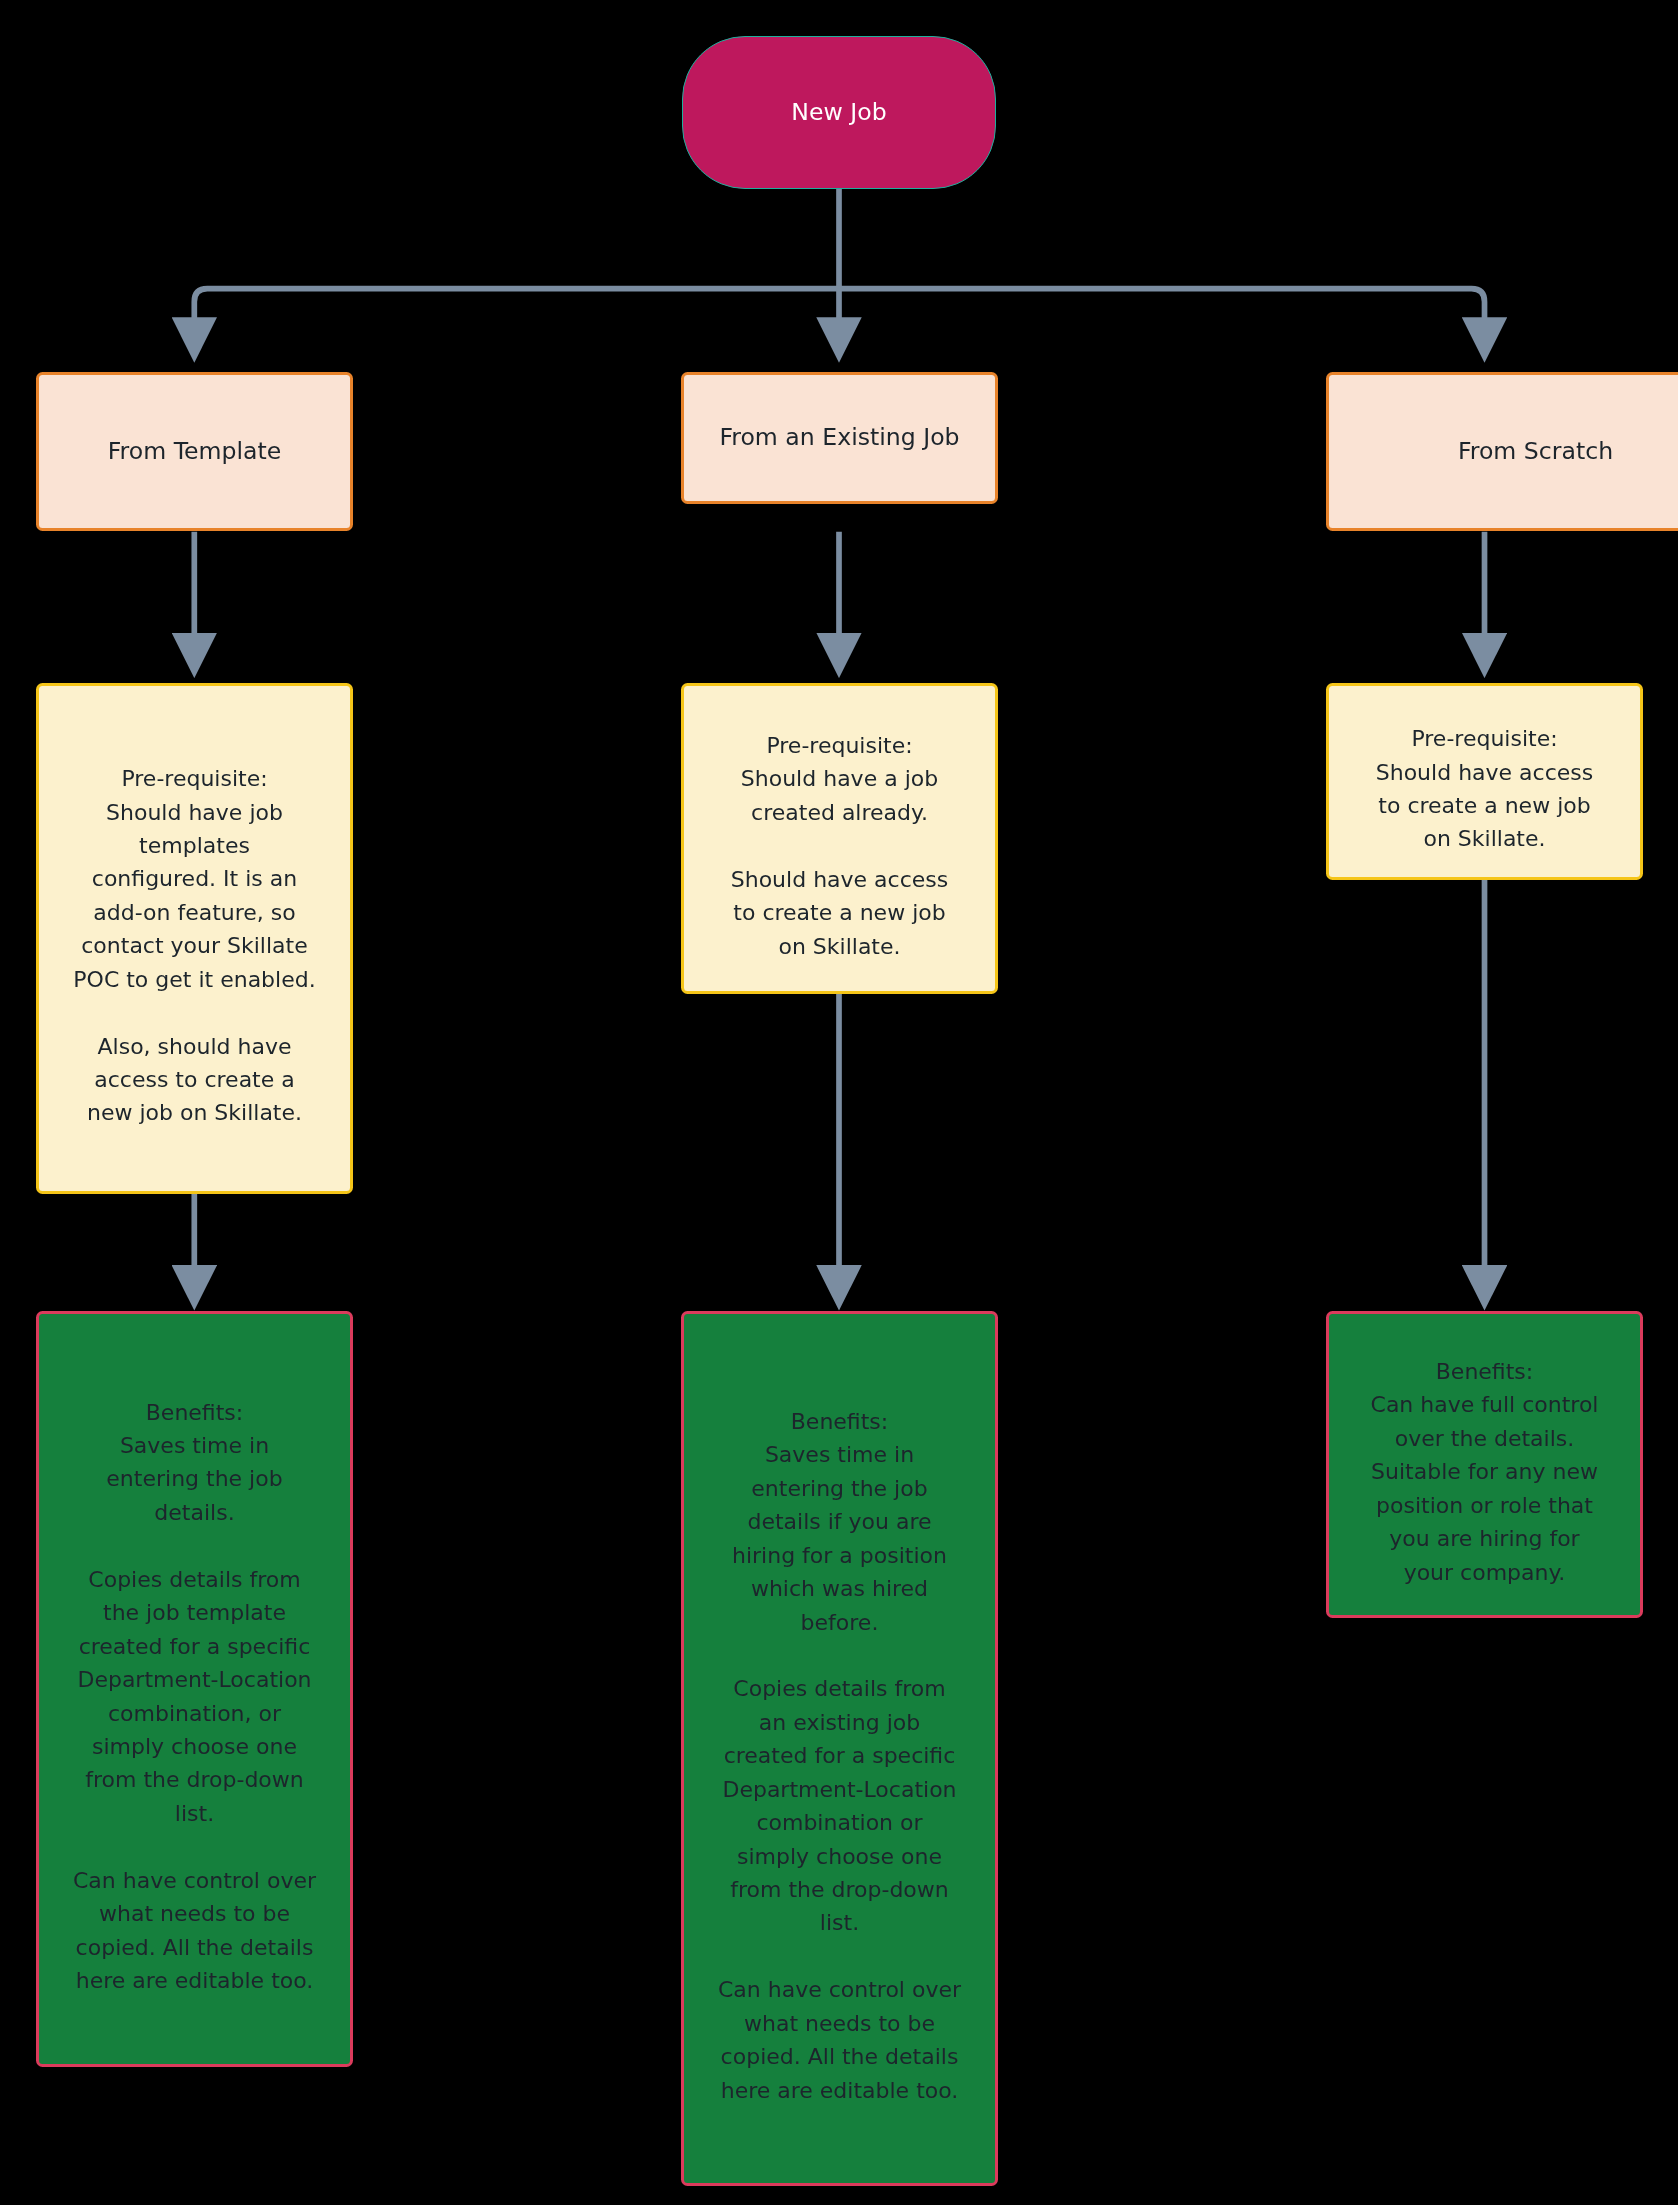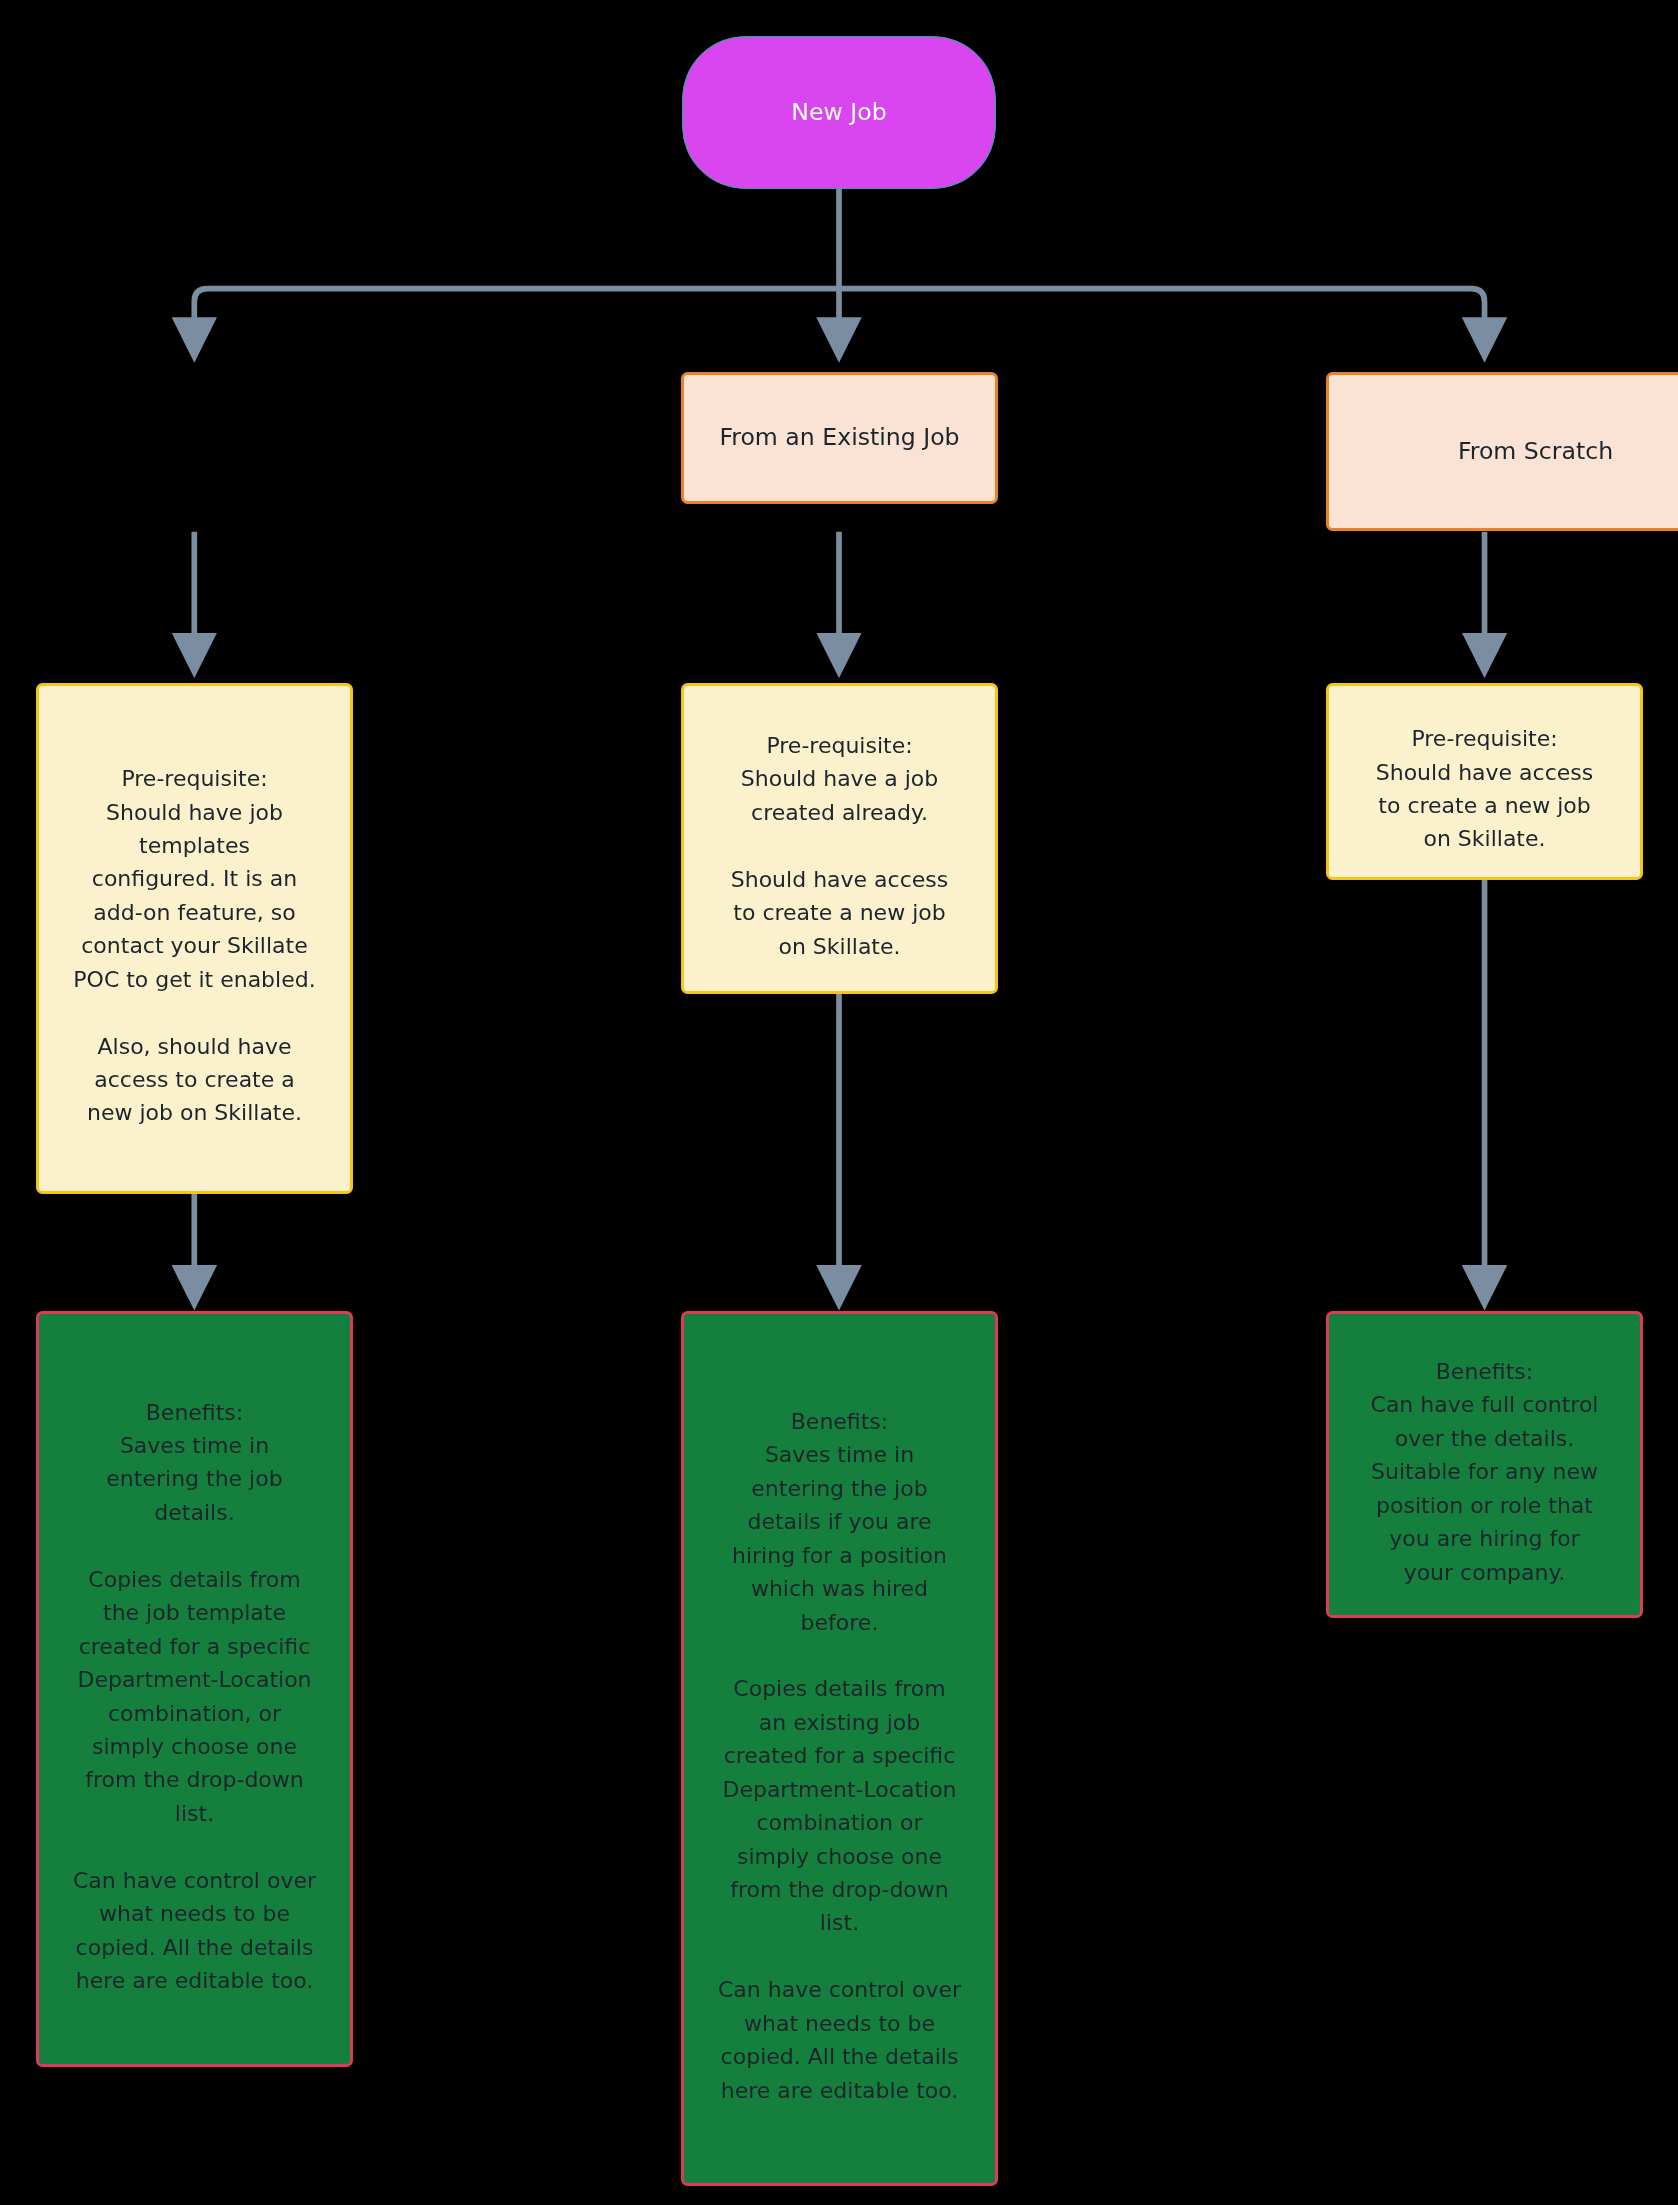--- a/index.html
+++ b/index.html
@@ -46,21 +46,21 @@
 
   .node .label {
     display: block;
     white-space: pre-line;
     text-align: center;
     width: 100%;
   }
 
   
   .node.root {
-    background: #d946ef;
+    background: #be185d;
     border: 1.6px solid #1fae9b;
     border-radius: 63px;
     color: #ffffff;
     font-size: 23.6px;
   }
 
   
   .node.option {
     background: #fae3d4;
     border: 3.3px solid #e8832a;
@@ -118,20 +118,23 @@
 
     <path d="M 239 1468 L 239 1598" stroke="#7b8da1" stroke-width="7" fill="none" marker-end="url(#arrow)"></path>
     <path d="M 1032 1222 L 1032 1598" stroke="#7b8da1" stroke-width="7" fill="none" marker-end="url(#arrow)"></path>
     <path d="M 1826 1082 L 1826 1598" stroke="#7b8da1" stroke-width="7" fill="none" marker-end="url(#arrow)"></path>
   </svg>
 
   <div class="node root" style="left:682px; top:36px; width:314px; height:153px;">
     <span class="label">New Job</span>
   </div>
 
+  <div class="node option" style="left:36px; top:372px; width:317px; height:159px;">
+    <span class="label">From Template</span>
+  </div>
 
   <div class="node prereq" style="left:36px; top:683px; width:317px; height:511px;">
     <span class="label">Pre-requisite:
 Should have job
 templates
 configured. It is an
 add-on feature, so
 contact your Skillate
 POC to get it enabled.
 

